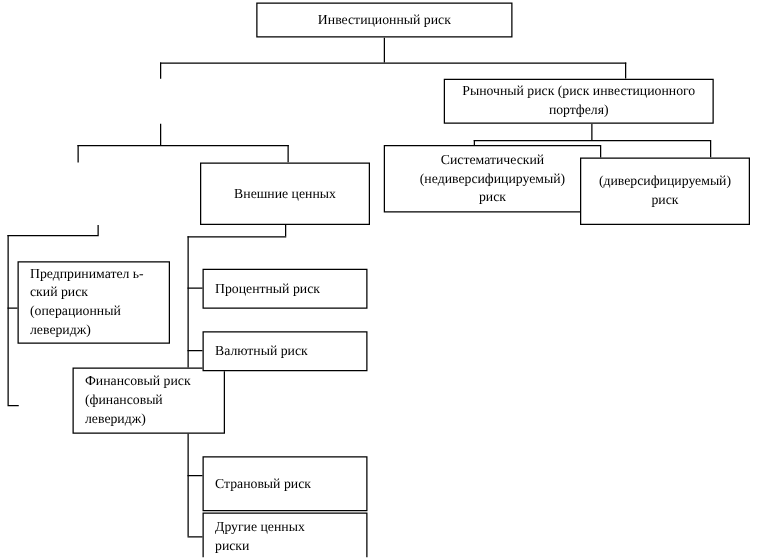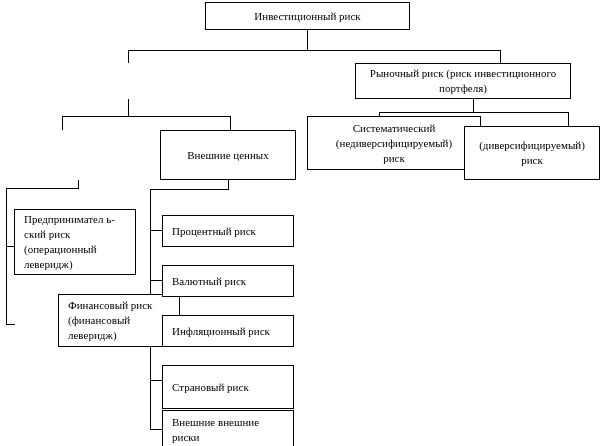--- a/index.html
+++ b/index.html
@@ -128,26 +128,23 @@
   </div>
 
   <div class="box left" style="left:162px; top:215px; width:132px; height:32px;">
     <span class="line">Процентный риск</span>
   </div>
 
   <div class="box left" style="left:162px; top:265px; width:132px; height:32px;">
     <span class="line">Валютный риск</span>
   </div>
 
-  <div class="box left" style="left:162px; top:315px; width:132px; height:32px;">
-    <span class="line">Инфляционный риск</span>
-  </div>
 
   <div class="box left" style="left:162px; top:365px; width:132px; height:44px;">
     <span class="line">Страновый риск</span>
   </div>
 
   <div class="box left" style="left:162px; top:410px; width:132px; height:40px;">
-    <span class="line">Внешние внешние</span>
+    <span class="line">Другие ценных</span>
     <span class="line">риски</span>
   </div>
 
 </div>
 
 </body></html>

